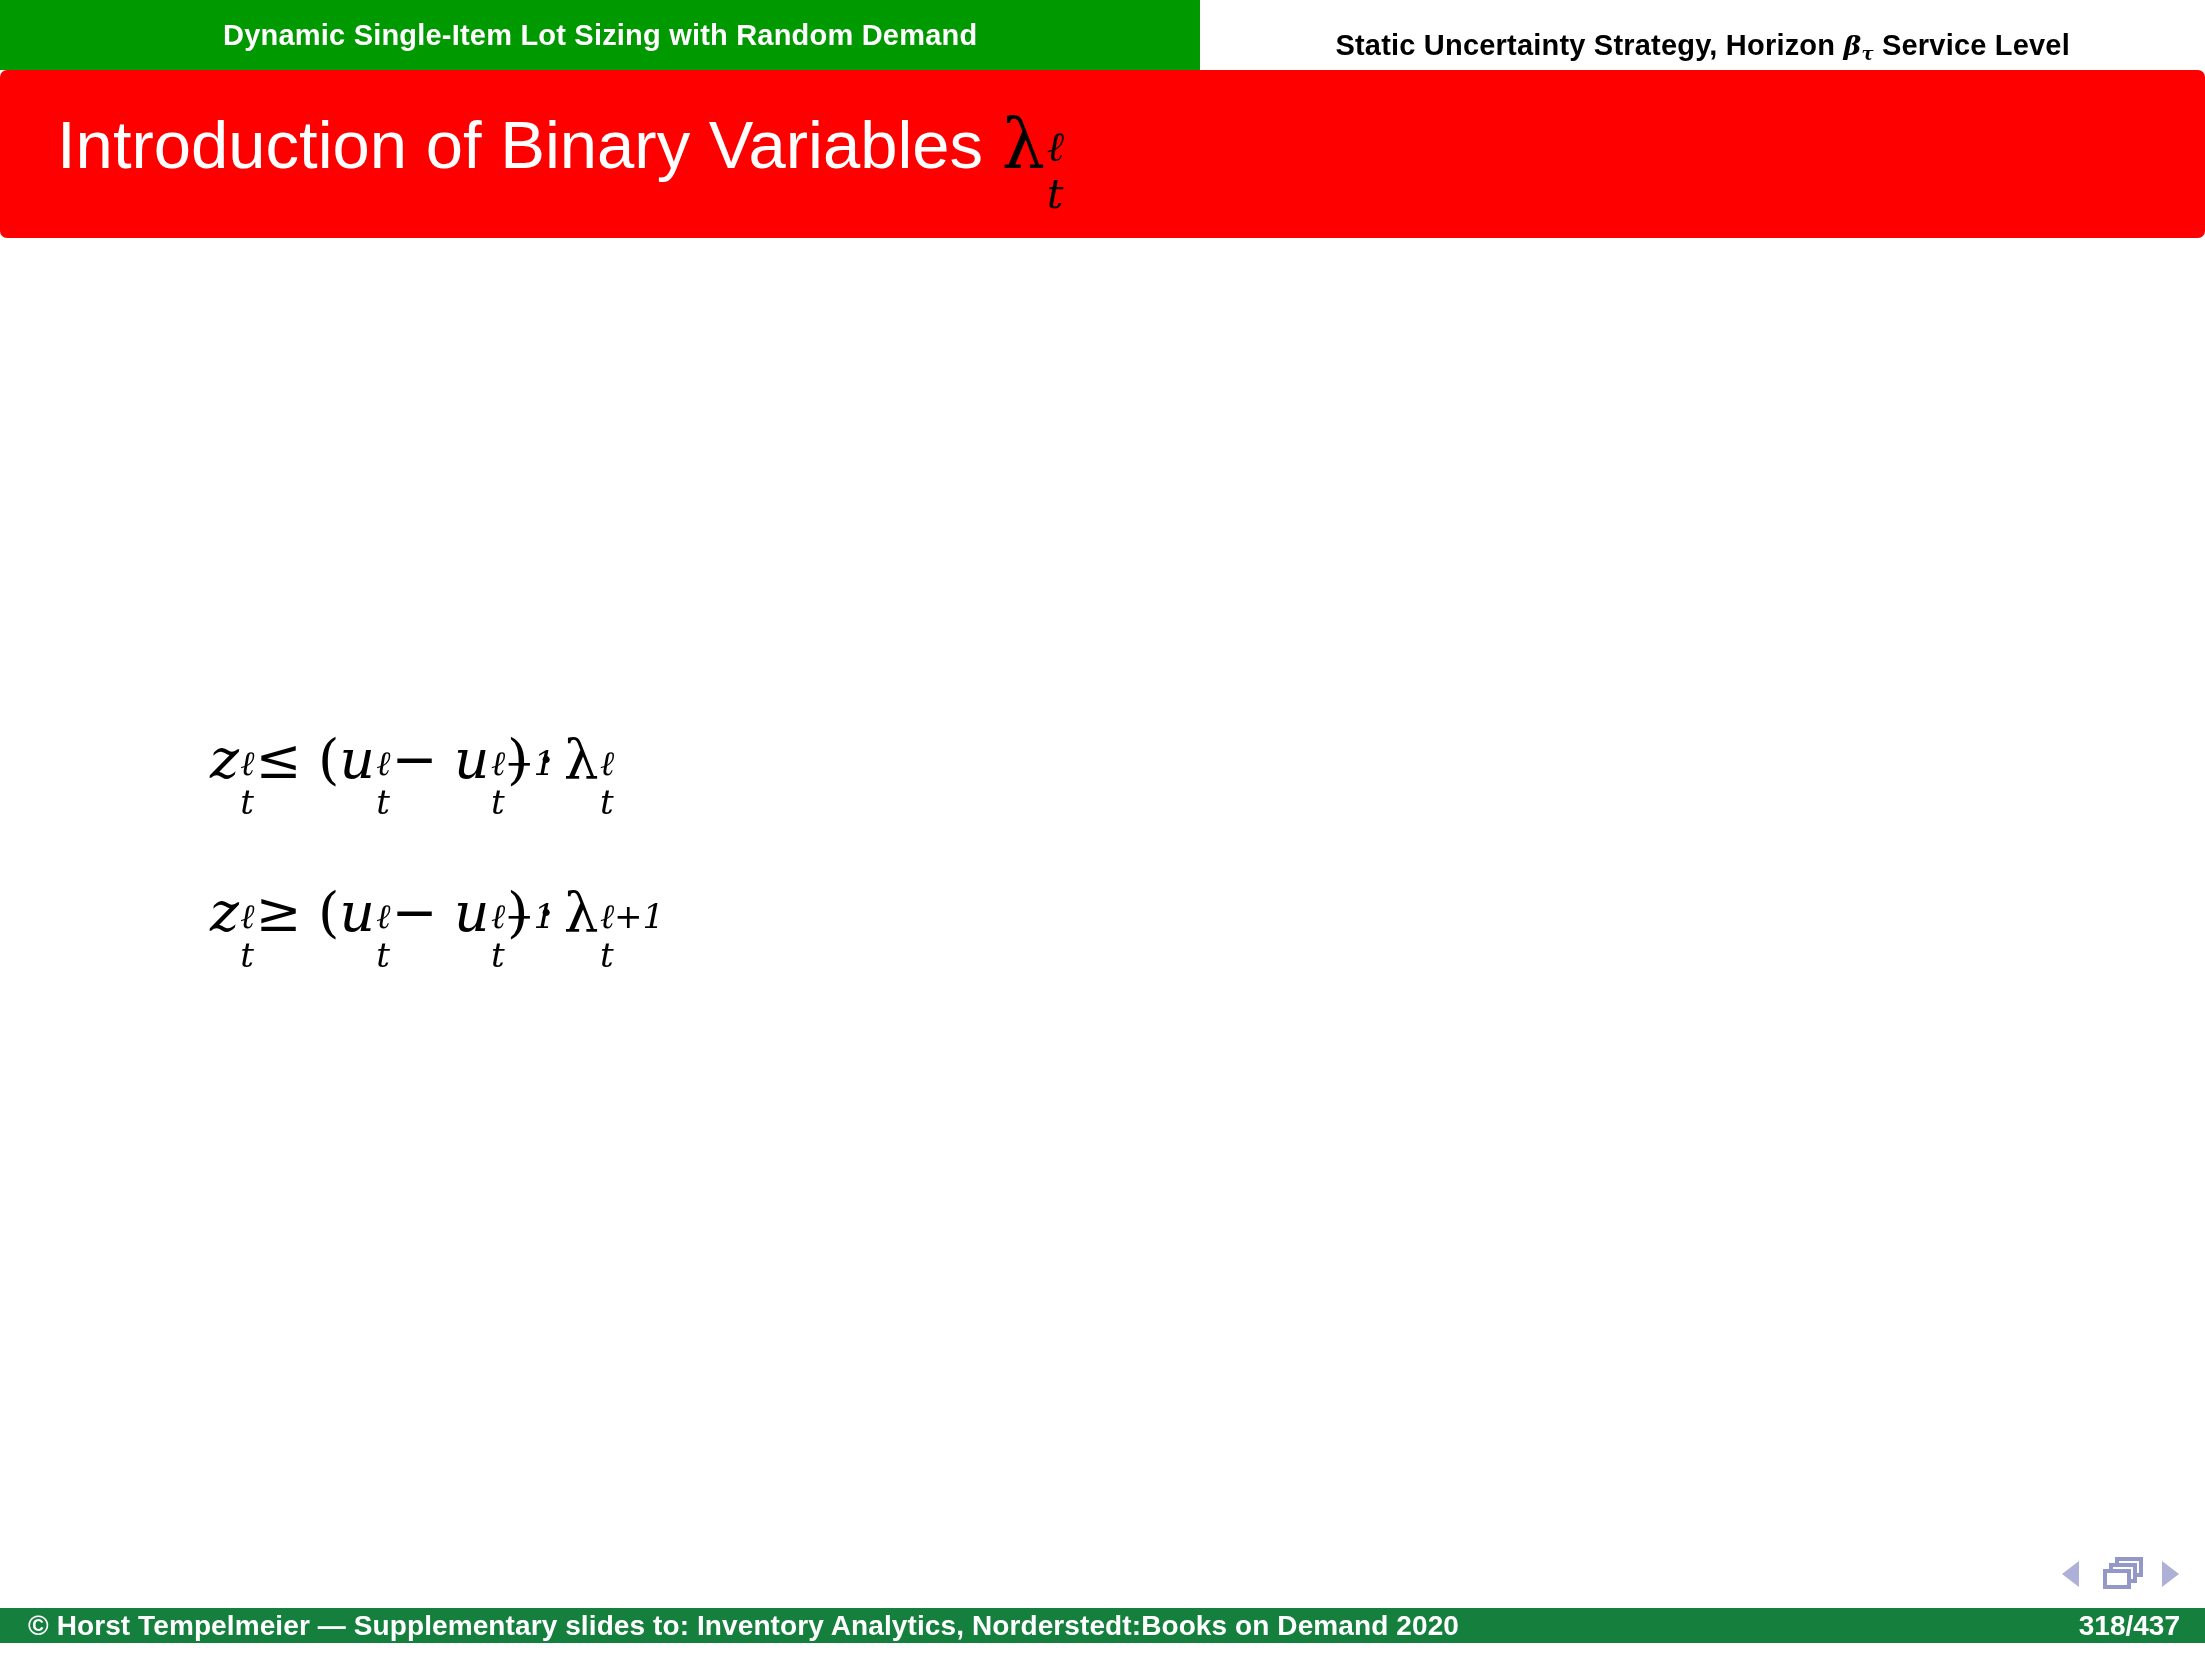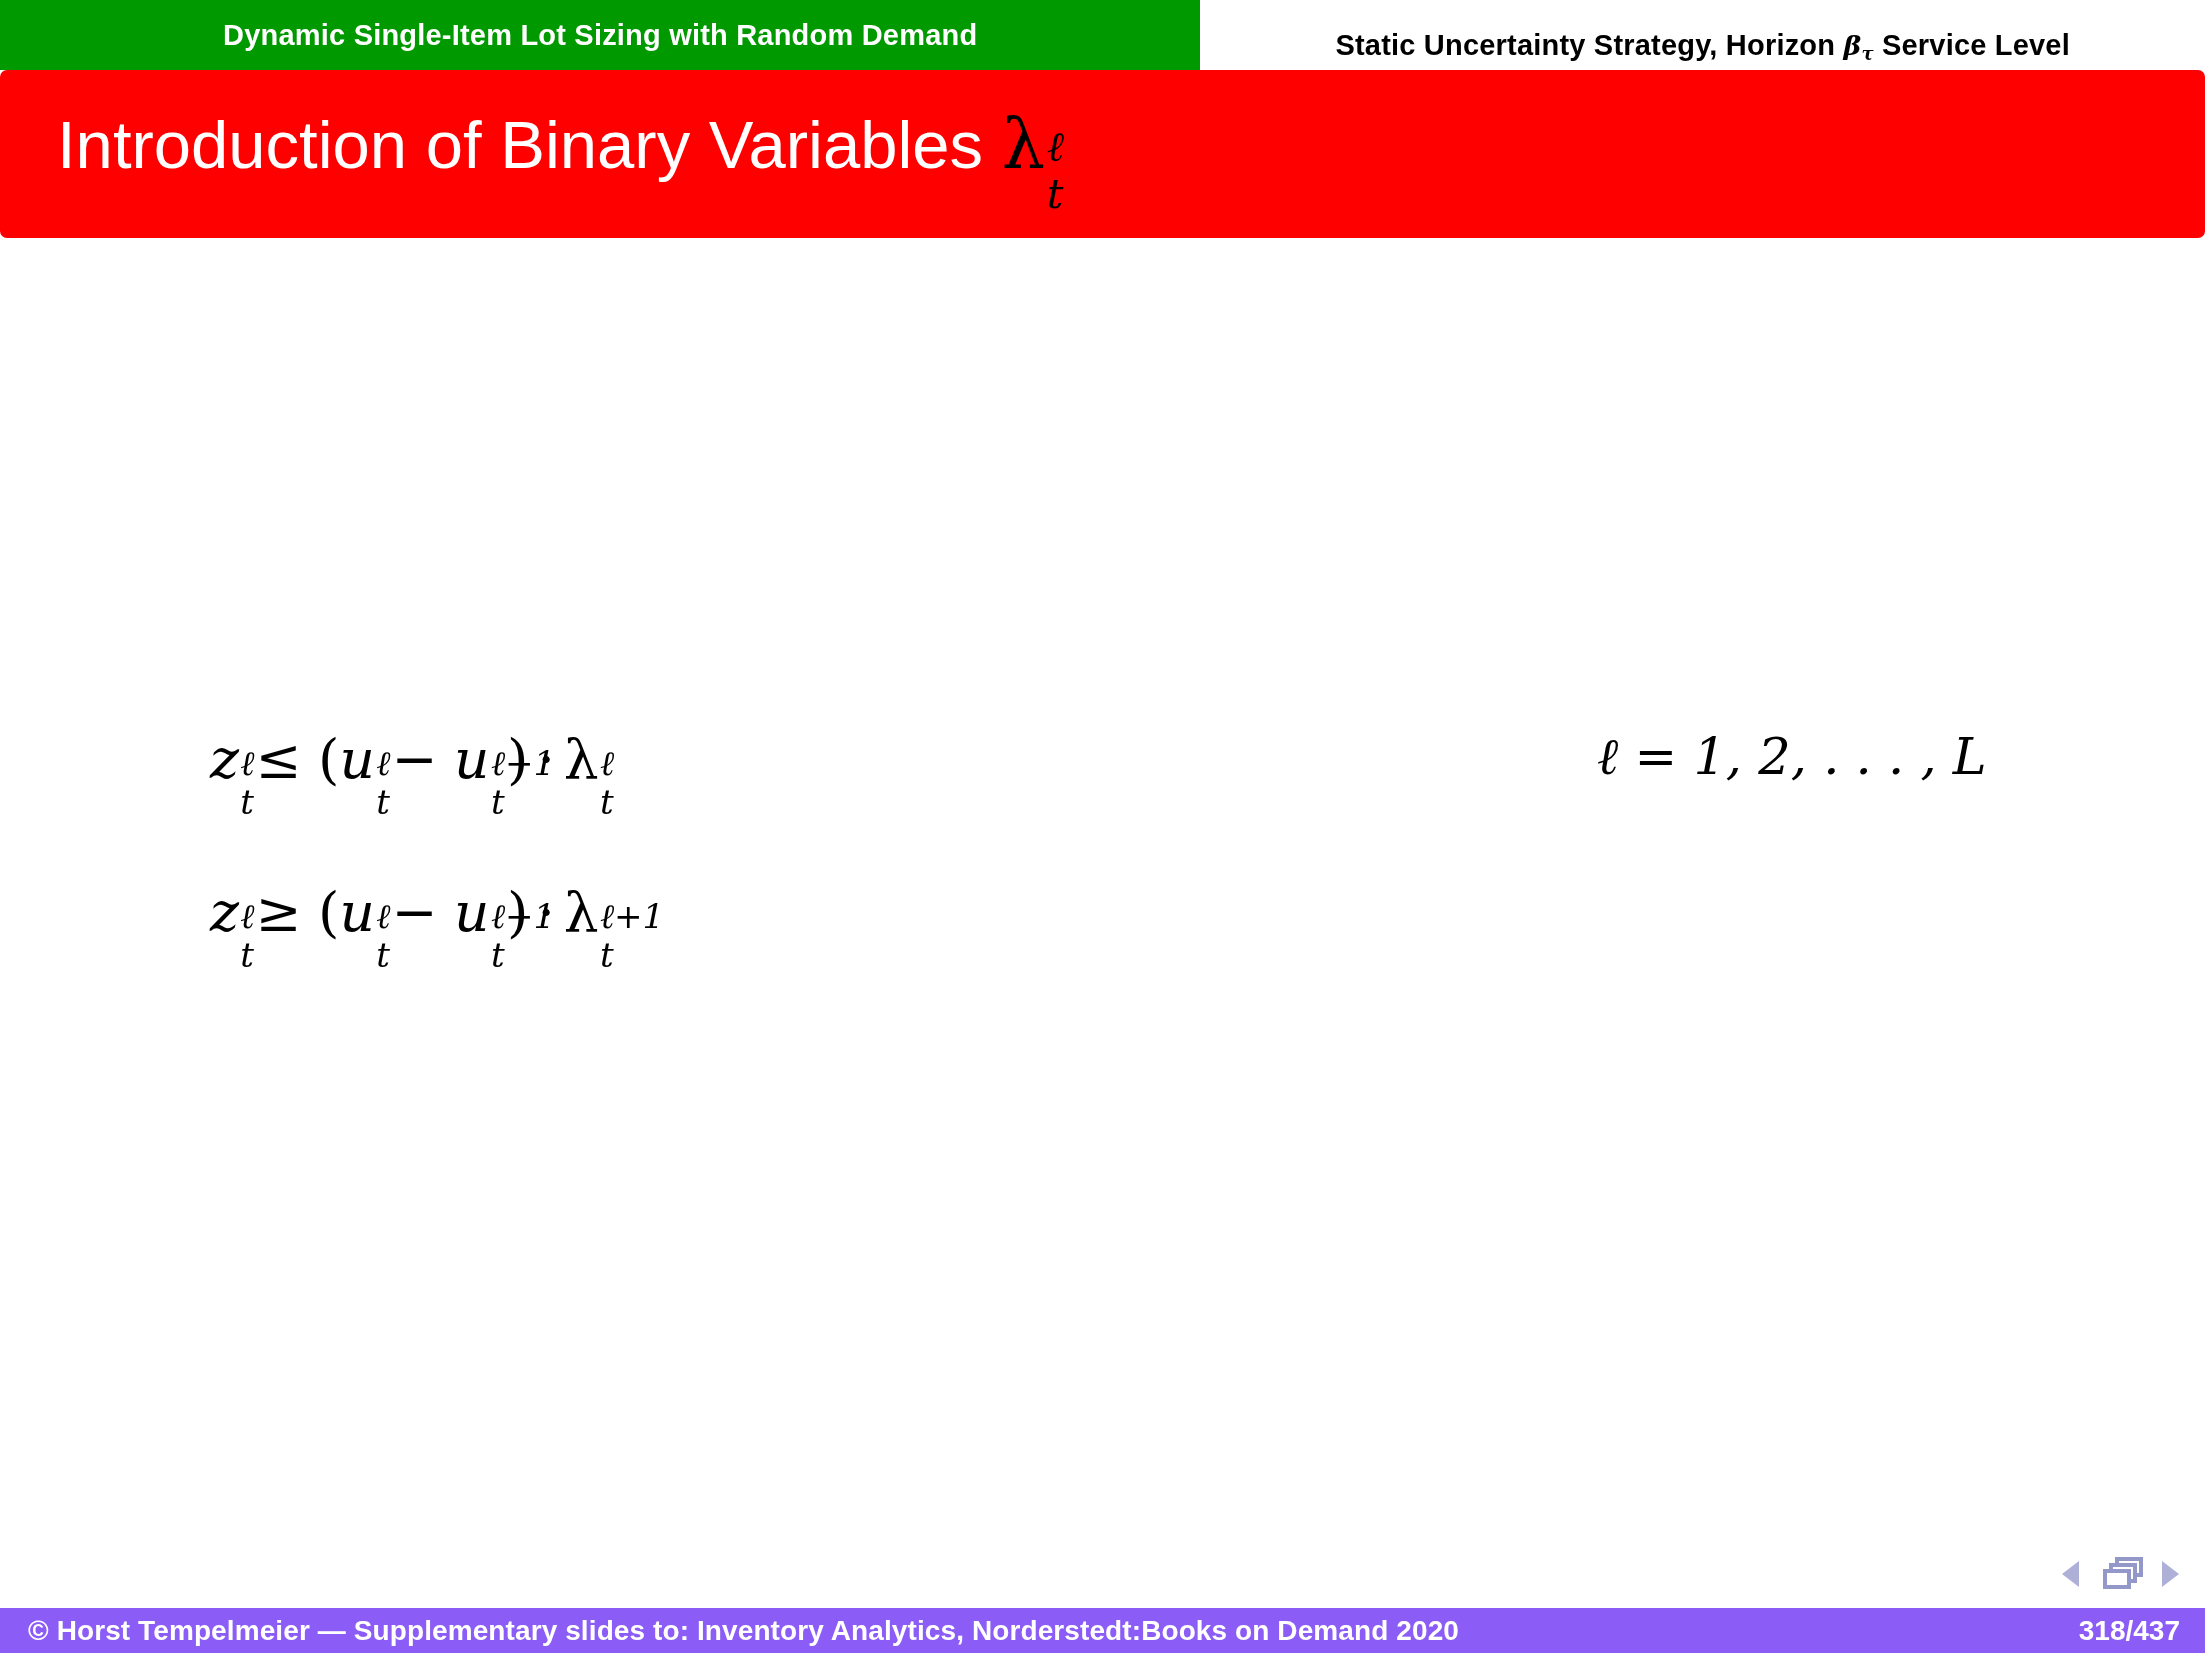--- a/index.html
+++ b/index.html
@@ -177,22 +177,22 @@
   #nav-slides i.a { width: 28px; height: 20.4px; right: 0; top: 0; }
   #nav-slides i.b { width: 28px; height: 20.4px; right: 5.8px; top: 5.8px; }
   #nav-slides i.c { width: 28px; height: 20.4px; right: 11.7px; top: 11.7px; }
 
   
   #footerbar {
     position: absolute;
     left: 0;
     top: 1608px;
     width: 2205px;
-    height: 46px;
-    background: #8b5cf6;
+    height: 35px;
+    background: #15803d;
     display: flex;
     align-items: center;
   }
   #footer-text {
     position: absolute;
     left: 28px;
     color: #ffffff;
     font-size: 28px;
     font-weight: bold;
     white-space: nowrap;
@@ -223,21 +223,20 @@
   <div id="slide-title">
     <span>Introduction of Binary Variables </span><span class="math lam" style="font-size:1.02em">λ</span><span class="supsub"><span class="s-up math">ℓ</span><span class="s-dn math">t</span></span>
   </div>
 </div>
 
 <div id="content">
 
   <div class="eqrow" id="eqrow-1">
     <div class="eq-lhs math"><span>z</span><span class="supsub"><span class="s-up">ℓ</span><span class="s-dn">t</span></span><span class="nsp"></span><span class="upr">≤</span><span class="nsp"></span><span class="upr">(</span><span>u</span><span class="supsub"><span class="s-up">ℓ</span><span class="s-dn">t</span></span><span class="nsp"></span><span class="upr">−</span><span class="nsp"></span><span>u</span><span class="supsub"><span class="s-up">ℓ−1</span><span class="s-dn">t</span></span><span class="tsp"></span><span class="tsp"></span><span class="upr">)</span><span class="tsp"></span><span class="upr">·</span><span class="tsp"></span><span class="lam">λ</span><span class="supsub"><span class="s-up">ℓ</span><span class="s-dn">t</span></span></div>
 
-    <div class="eq-cond math" id="cond-1"><span>ℓ = 1, 2, . . . , </span><span>L</span></div>
   </div>
 
   <div class="eqrow" id="eqrow-2">
     <div class="eq-lhs math"><span>z</span><span class="supsub"><span class="s-up">ℓ</span><span class="s-dn">t</span></span><span class="nsp"></span><span class="upr">≥</span><span class="nsp"></span><span class="upr">(</span><span>u</span><span class="supsub"><span class="s-up">ℓ</span><span class="s-dn">t</span></span><span class="nsp"></span><span class="upr">−</span><span class="nsp"></span><span>u</span><span class="supsub"><span class="s-up">ℓ−1</span><span class="s-dn">t</span></span><span class="tsp"></span><span class="tsp"></span><span class="upr">)</span><span class="tsp"></span><span class="upr">·</span><span class="tsp"></span><span class="lam">λ</span><span class="supsub"><span class="s-up">ℓ+1</span><span class="s-dn">t</span></span></div>
 
   </div>
 
 </div>
 
 <div id="navicons">

